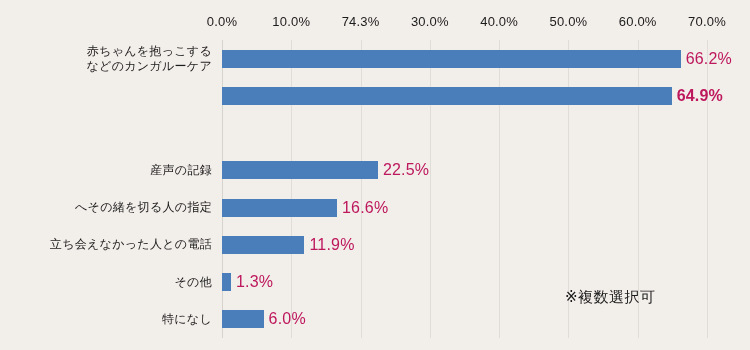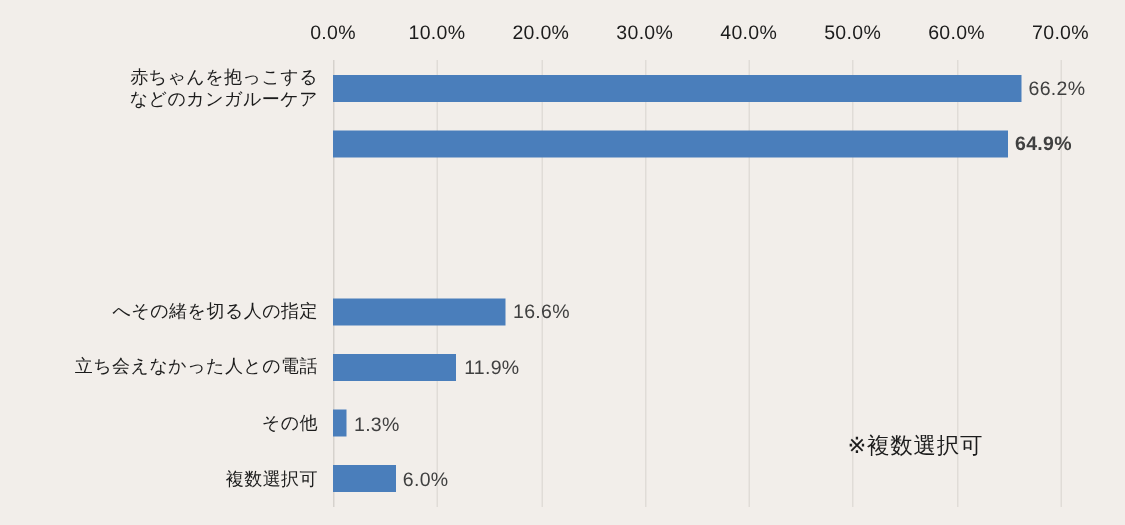--- a/index.html
+++ b/index.html
@@ -93,22 +93,22 @@
     width: 528px;
     display: flex;
     align-items: center;
   }
   .bar {
     height: 18px;
     background: #4a7ebb;
     flex: 0 0 auto;
   }
   .bar-value {
-    font-size: 13px;
-    color: #404040;
+    font-size: 16px;
+    color: #be185d;
     margin-left: 5px;
     white-space: nowrap;
     letter-spacing: 0.2px;
   }
 
   .note {
     position: absolute;
     left: 565px;
     top: 288px;
     font-size: 15px;
@@ -118,21 +118,21 @@
   }
 </style>
 </head>
 <body>
 
 <div id="chart-root">
 
   <div class="axis-labels">
       <div class="axis-tick" style="left: 222px;">0.0%</div>
       <div class="axis-tick" style="left: 291.286px;">10.0%</div>
-      <div class="axis-tick" style="left: 360.571px;">20.0%</div>
+      <div class="axis-tick" style="left: 360.571px;">74.3%</div>
       <div class="axis-tick" style="left: 429.857px;">30.0%</div>
       <div class="axis-tick" style="left: 499.143px;">40.0%</div>
       <div class="axis-tick" style="left: 568.429px;">50.0%</div>
       <div class="axis-tick" style="left: 637.714px;">60.0%</div>
       <div class="axis-tick" style="left: 707px;">70.0%</div>
     </div>
 
   <div class="plot-area">
     <div id="gridlines">
         <div class="gridline zero" style="left: 0px;"></div>
@@ -154,20 +154,27 @@
           <div class="bar" style="width: 458.671px; background: rgb(74, 126, 187);"></div>
           <div class="bar-value">66.2%</div>
         </div>
       </div>
       <div class="row" style="top: 37.25px; height: 37.25px;">
         <div class="bar-wrap" style="height: 37.25px; font-weight: bold;">
           <div class="bar" style="width: 449.664px; background: rgb(74, 126, 187);"></div>
           <div class="bar-value">64.9%</div>
         </div>
       </div>
+      <div class="row" style="top: 111.75px; height: 37.25px;">
+        <div class="cat-label">産声の記録</div>
+        <div class="bar-wrap" style="height: 37.25px;">
+          <div class="bar" style="width: 155.893px; background: rgb(74, 126, 187);"></div>
+          <div class="bar-value">22.5%</div>
+        </div>
+      </div>
       <div class="row" style="top: 149px; height: 37.25px;">
         <div class="cat-label">へその緒を切る人の指定</div>
         <div class="bar-wrap" style="height: 37.25px;">
           <div class="bar" style="width: 115.014px; background: rgb(74, 126, 187);"></div>
           <div class="bar-value">16.6%</div>
         </div>
       </div>
       <div class="row" style="top: 186.25px; height: 37.25px;">
         <div class="cat-label">立ち会えなかった人との電話</div>
         <div class="bar-wrap" style="height: 37.25px;">
@@ -176,21 +183,21 @@
         </div>
       </div>
       <div class="row" style="top: 223.5px; height: 37.25px;">
         <div class="cat-label">その他</div>
         <div class="bar-wrap" style="height: 37.25px;">
           <div class="bar" style="width: 9.00714px; background: rgb(74, 126, 187);"></div>
           <div class="bar-value">1.3%</div>
         </div>
       </div>
       <div class="row" style="top: 260.75px; height: 37.25px;">
-        <div class="cat-label">複数選択可</div>
+        <div class="cat-label">特になし</div>
         <div class="bar-wrap" style="height: 37.25px;">
           <div class="bar" style="width: 41.5714px; background: rgb(74, 126, 187);"></div>
           <div class="bar-value">6.0%</div>
         </div>
       </div>
     </div>
 
   <div class="note">※複数選択可</div>
 
 </div>

